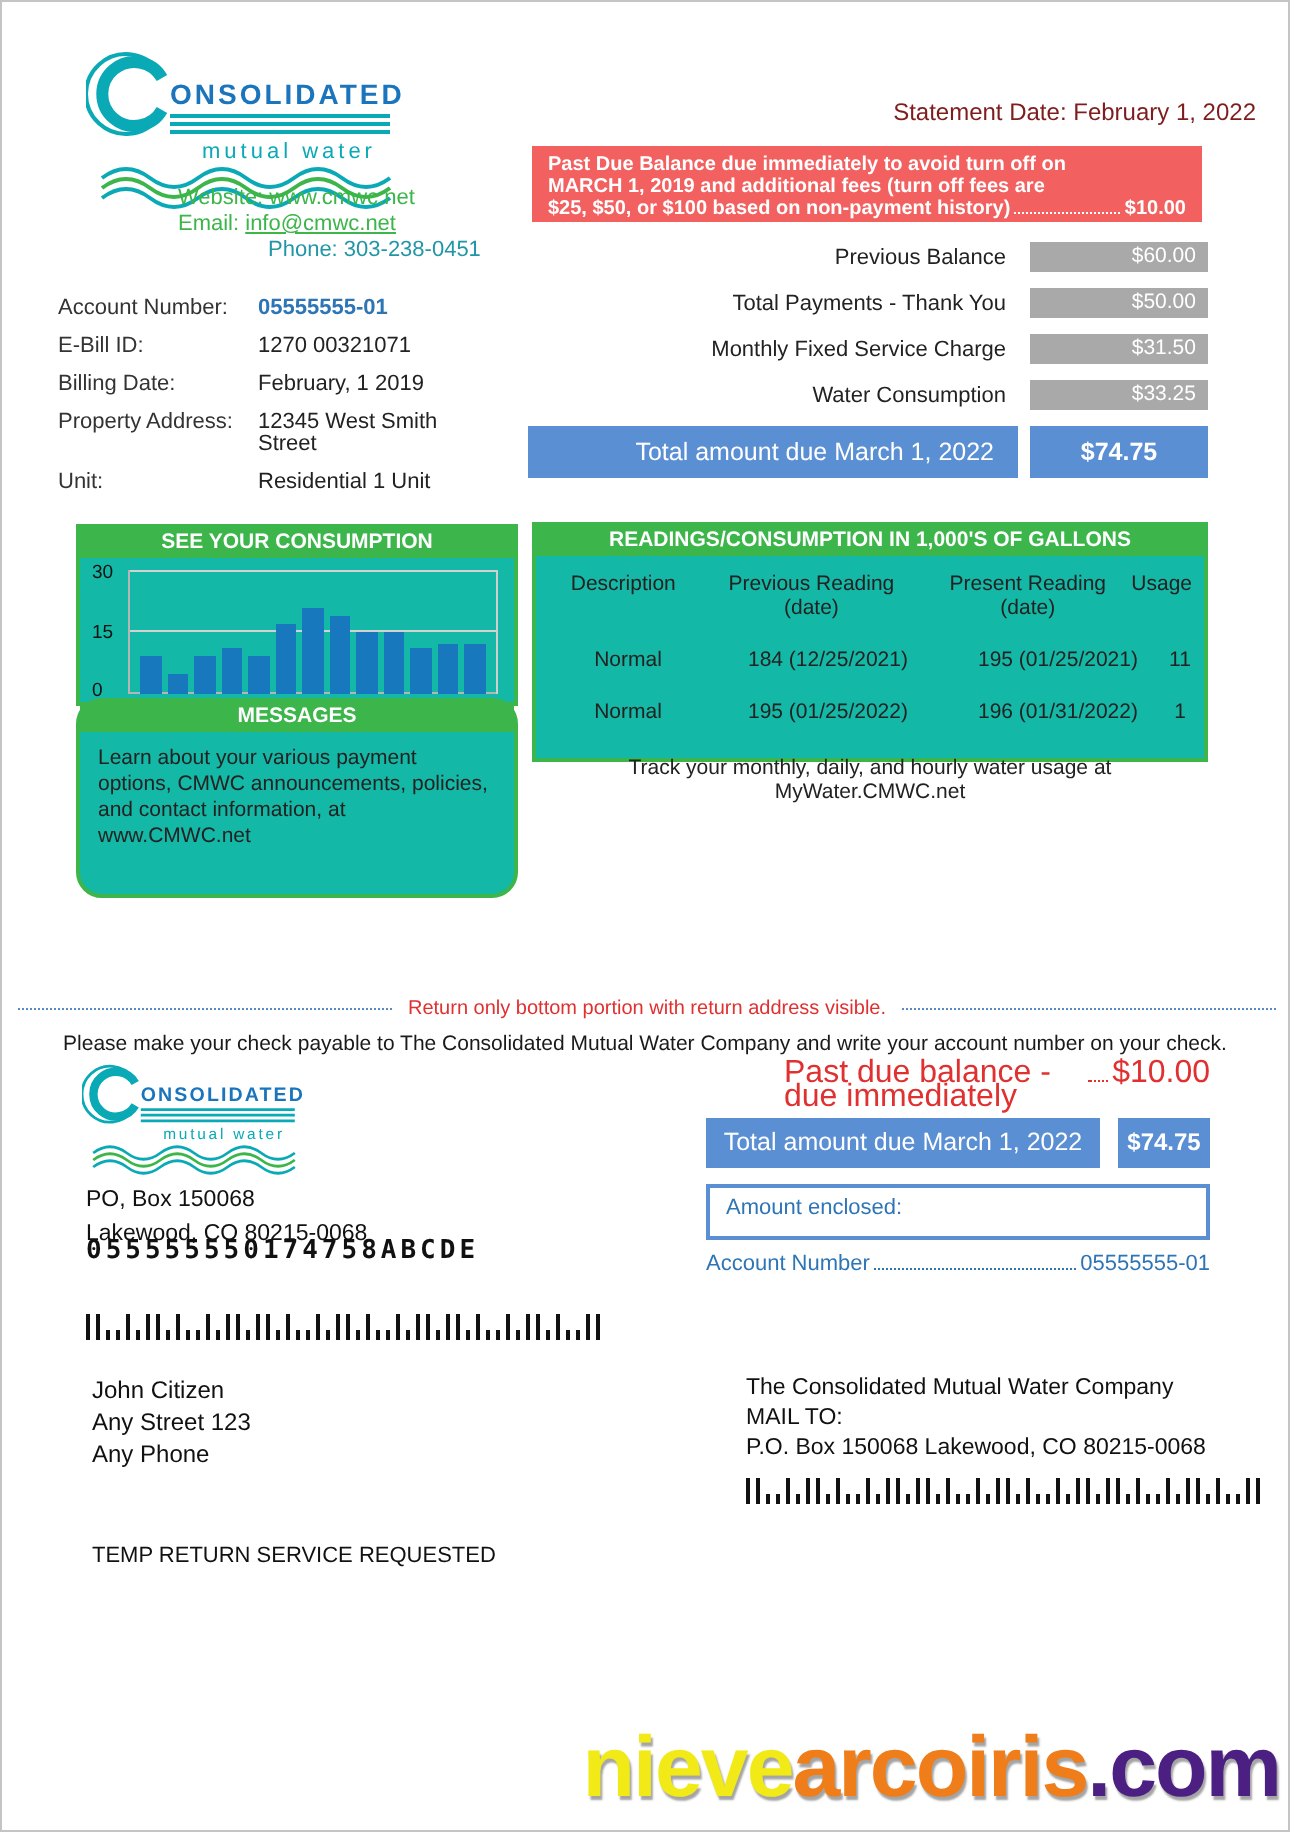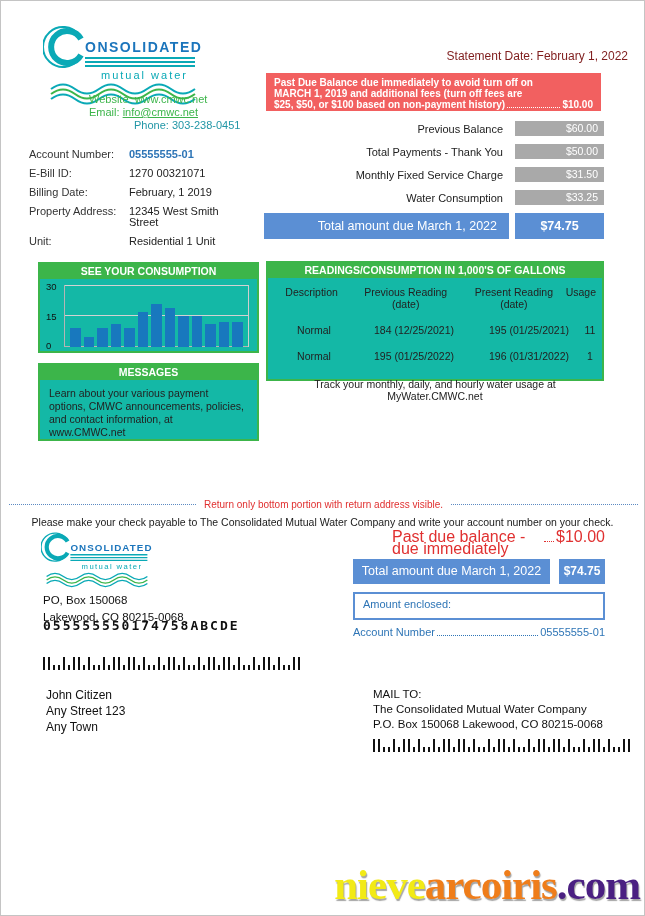--- a/index.html
+++ b/index.html
@@ -51,21 +51,21 @@
   }
 
   
   .green-box{position:absolute; border:2px solid var(--accent-green,#3cb54a); background:#14b8a6; box-sizing:border-box;}
   .green-box .gb-header{
     background:var(--accent-green,#3cb54a); color:#fff; font-weight:bold; font-size:10.5px;
     text-align:center; height:15px; line-height:15px;
   }
   .chart-box{left:37px; top:261px; width:221px; height:91px;}
   .readings-box{left:265px; top:260px; width:338px; height:120px;}
-  .messages-box{left:37px; top:362px; width:221px; height:78px;}
+  .messages-box{left:37px; top:348px; width:221px; height:100px;border-radius:13px;}
 
   
   .chart-area{position:relative; margin:6px 8px 0 6px; height:62px;}
   .ytick{position:absolute; left:0; width:14px; font-size:9.5px; color:#111;}
   .ytick.t0{top:-4px;} .ytick.t1{top:26px;} .ytick.t2{top:55px;}
   .plot{
     position:absolute; left:18px; right:0; top:0; bottom:0;
     border-left:1px solid #b5b5b5; border-right:1px solid #cfcfcf;
     display:flex; align-items:flex-end; gap:3px; padding:0 5px; box-sizing:border-box;
   }
@@ -124,21 +124,21 @@
   .barcode1{position:absolute; left:42px; top:655px;}
   .barcode2{position:absolute; left:372px; top:737px;}
 
   .recipient{position:absolute; left:45px; top:686px; font-size:12px; line-height:16px; color:#111;}
   .mailto{position:absolute; left:372px; top:686px; font-size:11.5px; line-height:15px; color:#111;}
   .temp-return{position:absolute; left:45px; top:771px; font-size:11px; color:#111;}
 
   
   .watermark{
     position:absolute; right:4px; bottom:6px; font-size:43px; font-weight:bold;
-    letter-spacing:-1px; white-space:nowrap; text-shadow:1px 2px 1px rgba(90,90,90,.55);font-family:Liberation Serif, serif;
+    letter-spacing:-1px; white-space:nowrap; text-shadow:1px 2px 1px rgba(90,90,90,.55);
   }
   .wm-1{color:var(--wm-yellow,#f2ea16);} .wm-2{color:var(--wm-orange,#ef7d1a);} .wm-3{color:var(--wm-purple,#4b2082);}
 </style>
 </head>
 <body>
 
 <div class="page">
 
   <svg class="logo" viewBox="0 0 160 86">
     <path d="M38 18 A16 16 0 1 0 38 34" fill="none" stroke="#0aa9b6" stroke-width="6"></path>
@@ -372,26 +372,26 @@
       <span class="bc tall"></span>
       <span class="bc short"></span>
       <span class="bc short"></span>
       <span class="bc tall"></span>
       <span class="bc tall"></span>
     </div>
 
   <div class="recipient">
     <div>John Citizen</div>
     <div>Any Street 123</div>
-    <div>Any Town</div>
+    <div>Any Phone</div>
   </div>
 
   <div class="mailto">
+    <div>The Consolidated Mutual Water Company</div>
     <div>MAIL TO:</div>
-    <div>The Consolidated Mutual Water Company</div>
     <div>P.O. Box 150068 Lakewood, CO 80215-0068</div>
   </div>
 
   <div class="barcode barcode2">
       <span class="bc tall"></span>
       <span class="bc tall"></span>
       <span class="bc short"></span>
       <span class="bc short"></span>
       <span class="bc tall"></span>
       <span class="bc short"></span>
@@ -436,18 +436,19 @@
       <span class="bc tall"></span>
       <span class="bc tall"></span>
       <span class="bc short"></span>
       <span class="bc tall"></span>
       <span class="bc short"></span>
       <span class="bc short"></span>
       <span class="bc tall"></span>
       <span class="bc tall"></span>
     </div>
 
+  <div class="temp-return">TEMP RETURN SERVICE REQUESTED</div>
 
   <div class="watermark">
     <span class="wm-1">nieve</span><span class="wm-2">arcoiris</span><span class="wm-3">.com</span>
   </div>
 
 </div>
 
 </body></html>

